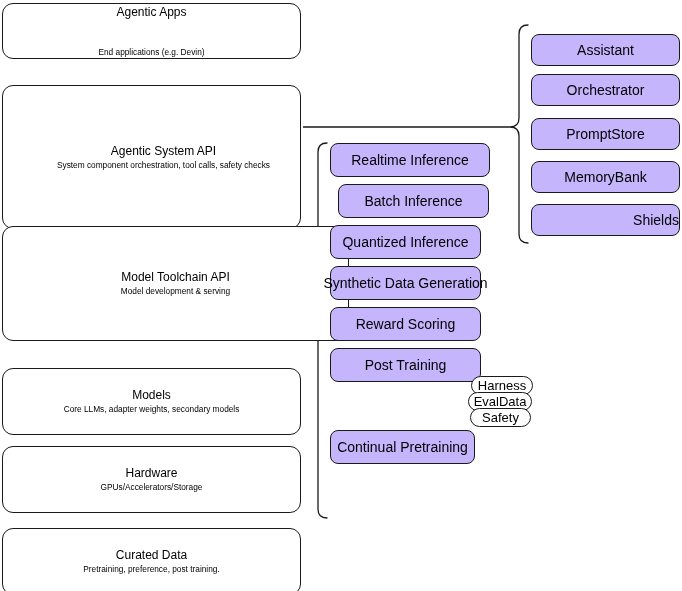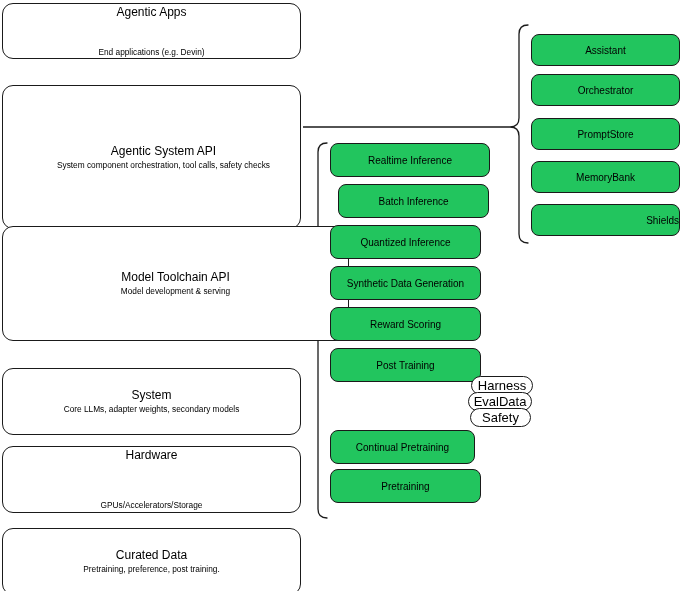--- a/index.html
+++ b/index.html
@@ -43,25 +43,25 @@
     font-size: 8.3px;
     line-height: 13px;
     color: #000;
     white-space: nowrap;
   }
   .chip {
     position: absolute;
     box-sizing: border-box;
     border: 1.3px solid #1a1a1a;
     border-radius: 8px;
-    background: #22c55e;
+    background: #c4b5fd;
     display: flex;
     align-items: center;
     justify-content: center;
-    font-size: 10px;
+    font-size: 14px;
     white-space: nowrap;
   }
   .pill {
     position: absolute;
     box-sizing: border-box;
     border: 1.3px solid #1a1a1a;
     border-radius: 11px;
     background: #ffffff;
     display: flex;
     align-items: center;
@@ -101,25 +101,25 @@
     <div class="layer-title">Agentic System API</div>
     <div class="layer-sub">System component orchestration, tool calls, safety checks</div>
   </div>
 
   <div class="box" style="left:2px; top:226px; width:347px; height:115px;">
     <div class="layer-title">Model Toolchain API</div>
     <div class="layer-sub">Model development &amp; serving</div>
   </div>
 
   <div class="box" style="left:2px; top:368px; width:299px; height:67px;">
-    <div class="layer-title">System</div>
+    <div class="layer-title">Models</div>
     <div class="layer-sub">Core LLMs, adapter weights, secondary models</div>
   </div>
 
-  <div class="box" style="left:2px; top:446px; width:299px; height:67px;justify-content:space-between;">
+  <div class="box" style="left:2px; top:446px; width:299px; height:67px;">
     <div class="layer-title">Hardware</div>
     <div class="layer-sub">GPUs/Accelerators/Storage</div>
   </div>
 
   <div class="box" style="left:2px; top:528px; width:299px; height:67px;">
     <div class="layer-title">Curated Data</div>
     <div class="layer-sub">Pretraining, preference, post training.</div>
   </div>
 
   <div class="chip" style="left:330px; top:143px; width:160px; height:34px;">
@@ -135,23 +135,20 @@
     <span>Synthetic Data Generation</span>
   </div>
   <div class="chip" style="left:330px; top:307px; width:151px; height:34px;">
     <span>Reward Scoring</span>
   </div>
   <div class="chip" style="left:330px; top:348px; width:151px; height:34px;">
     <span>Post Training</span>
   </div>
   <div class="chip" style="left:330px; top:430px; width:145px; height:34px;align-items:center;">
     <span>Continual Pretraining</span>
-  </div>
-  <div class="chip" style="left:330px; top:469px; width:151px; height:34px;">
-    <span>Pretraining</span>
   </div>
 
   <div class="pill" style="left:471px; top:376px; width:62px; height:19px;">
     <span>Harness</span>
   </div>
   <div class="pill" style="left:468px; top:392px; width:64px; height:19px;">
     <span>EvalData</span>
   </div>
   <div class="pill" style="left:470px; top:408px; width:61px; height:19px;">
     <span>Safety</span>

